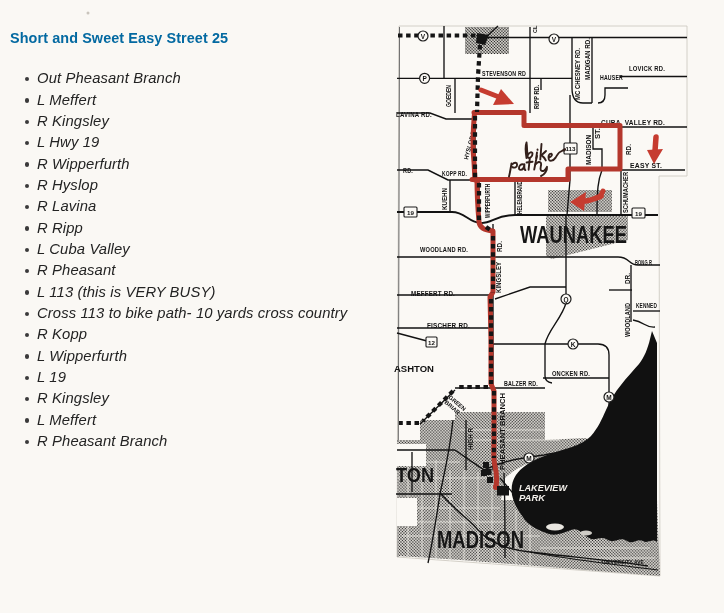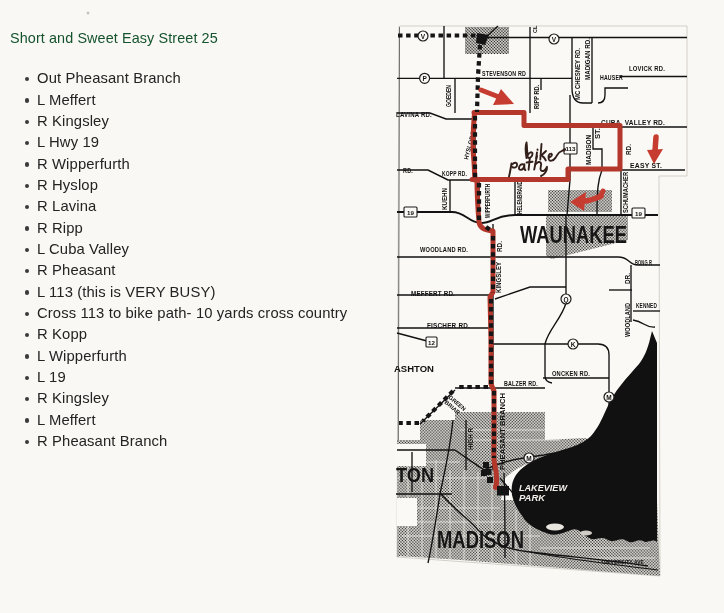--- a/index.html
+++ b/index.html
@@ -1,18 +1,18 @@
 <!DOCTYPE html>
 <html><head>
 <meta charset="utf-8">
 <style>
   html,body{margin:0;padding:0;}
   body{width:724px;height:613px;background:#faf8f4;font-family:"Liberation Sans",sans-serif;position:relative;overflow:hidden;}
-  .title{position:absolute;left:10px;top:29.5px;font-size:14.4px;font-weight:normal;color:#14532d;letter-spacing:0.1px;text-align:right;}
-  .list{position:absolute;left:37px;top:68.3px;font-size:14.8px;letter-spacing:0.12px;color:#232323;}
+  .title{position:absolute;left:10px;top:29.5px;font-size:14.4px;font-weight:bold;color:#0369a1;letter-spacing:0.1px;text-align:right;}
+  .list{position:absolute;left:37px;top:68.3px;font-size:14.8px;letter-spacing:0.12px;color:#232323;font-style:italic;}
   .list div{height:21.35px;line-height:21.35px;position:relative;white-space:nowrap;}
   .list div::before{content:"";position:absolute;left:-12.5px;top:8.6px;width:4.4px;height:4.4px;border-radius:50%;background:#3a3a3a;}
 </style>
 </head>
 <body>
 
 <div class="title">Short and Sweet Easy Street 25</div>
 
 <div class="list">
 <div>Out Pheasant Branch</div>

